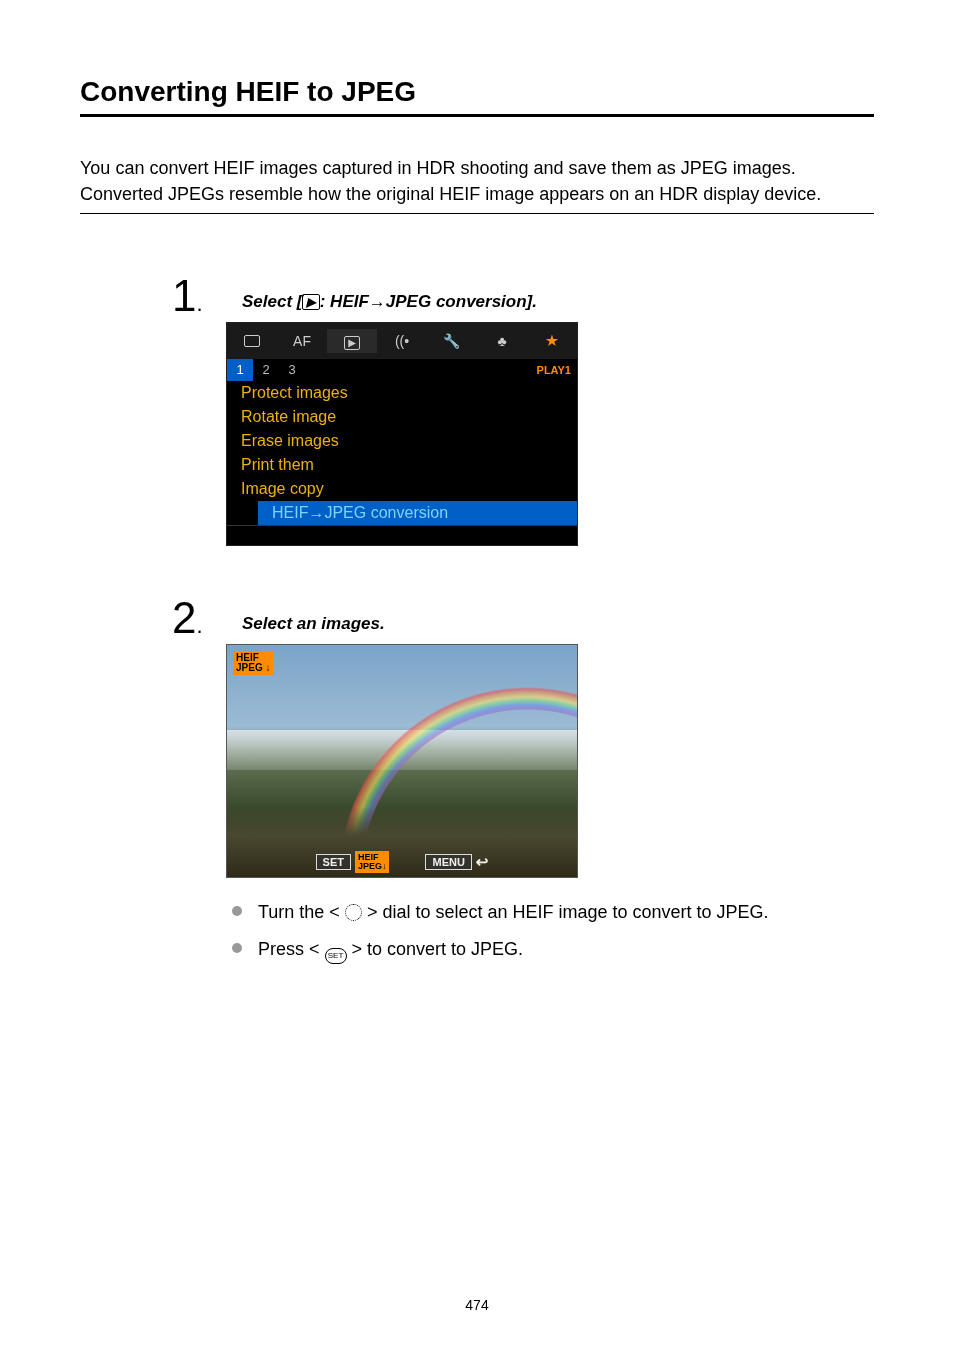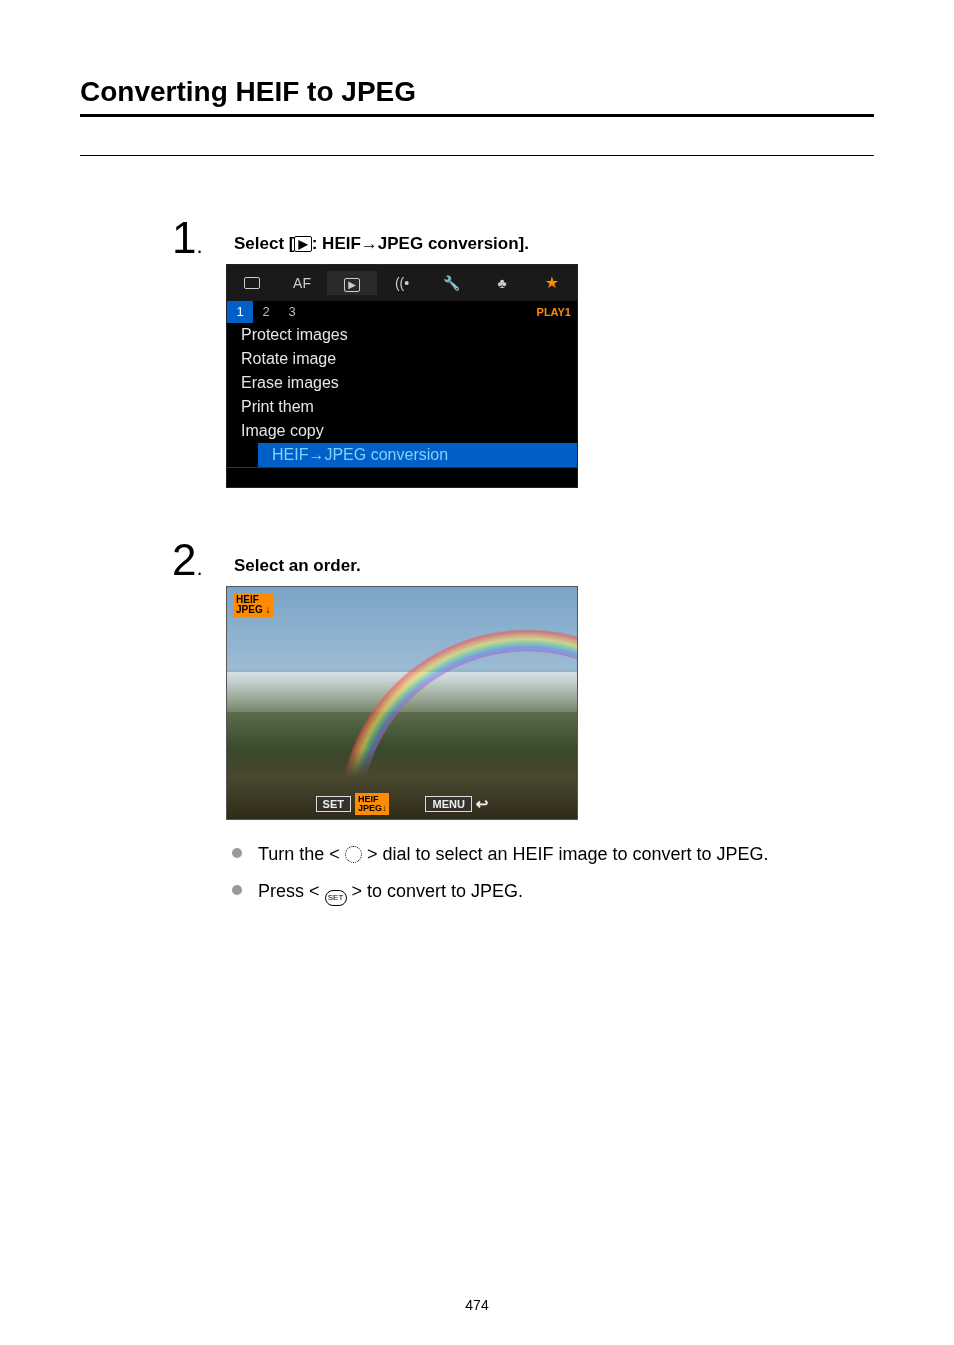--- a/index.html
+++ b/index.html
@@ -54,21 +54,22 @@
   .step-dot {
     font-size: 22px;
   }
   .step-body {
     padding-top: 18px;
     flex: 1;
   }
   .step-heading {
     font-size: 17px;
     font-weight: bold;
-    margin: 0 0 10px 8px;
+    margin: 0 0 10px 16px;
+    font-style: italic;
   }
   
   .camera-menu {
     width: 352px;
     border: 1px solid #222;
     background: #000;
     font-family: Arial, sans-serif;
     font-size: 15px;
     user-select: none;
   }
@@ -107,21 +108,21 @@
   }
   .cm-play {
     margin-left: auto;
     margin-right: 6px;
     color: #ff8c00;
     font-size: 11px;
     font-weight: bold;
   }
   .cm-items { }
   .cm-item {
-    color: #e5e5e5;
+    color: #eab308;
     padding: 3px 14px;
     font-size: 16px;
   }
   .cm-item.highlight {
     background: #0060c8;
     color: #7dd3fc;
     margin-left: 31px;
   }
   .cm-pad { height: 20px; background: #000; border-top: 1px solid #333;}
   
@@ -279,20 +280,21 @@
   }
 </style>
 </head>
 <body>
 
 <div class="content">
 
   <h1 class="title">Converting HEIF to JPEG</h1>
   <hr class="title-rule">
 
+  <p class="intro">You can convert HEIF images captured in HDR shooting and save them as JPEG images. Converted JPEGs resemble how the original HEIF image appears on an HDR display device.</p>
   <hr class="intro-rule">
 
   <div class="steps">
 
     <div class="step">
       <div class="step-num">
         <span>1</span><span class="step-dot">.</span>
       </div>
       <div class="step-body">
         <p class="step-heading">
@@ -326,21 +328,21 @@
           <div class="cm-pad"></div>
         </div>
       </div>
     </div>
 
     <div class="step">
       <div class="step-num">
         <span>2</span><span class="step-dot">.</span>
       </div>
       <div class="step-body">
-        <p class="step-heading">Select an order.</p>
+        <p class="step-heading">Select an images.</p>
 
         <div class="preview">
           <div class="mist"></div>
           <div class="rainbow"></div>
           <div class="fg"></div>
           <div class="tag">
             <span>HEIF</span><br><span>JPEG</span> ↓
           </div>
           <div class="bottom-bar">
             <span class="pv-btn">

